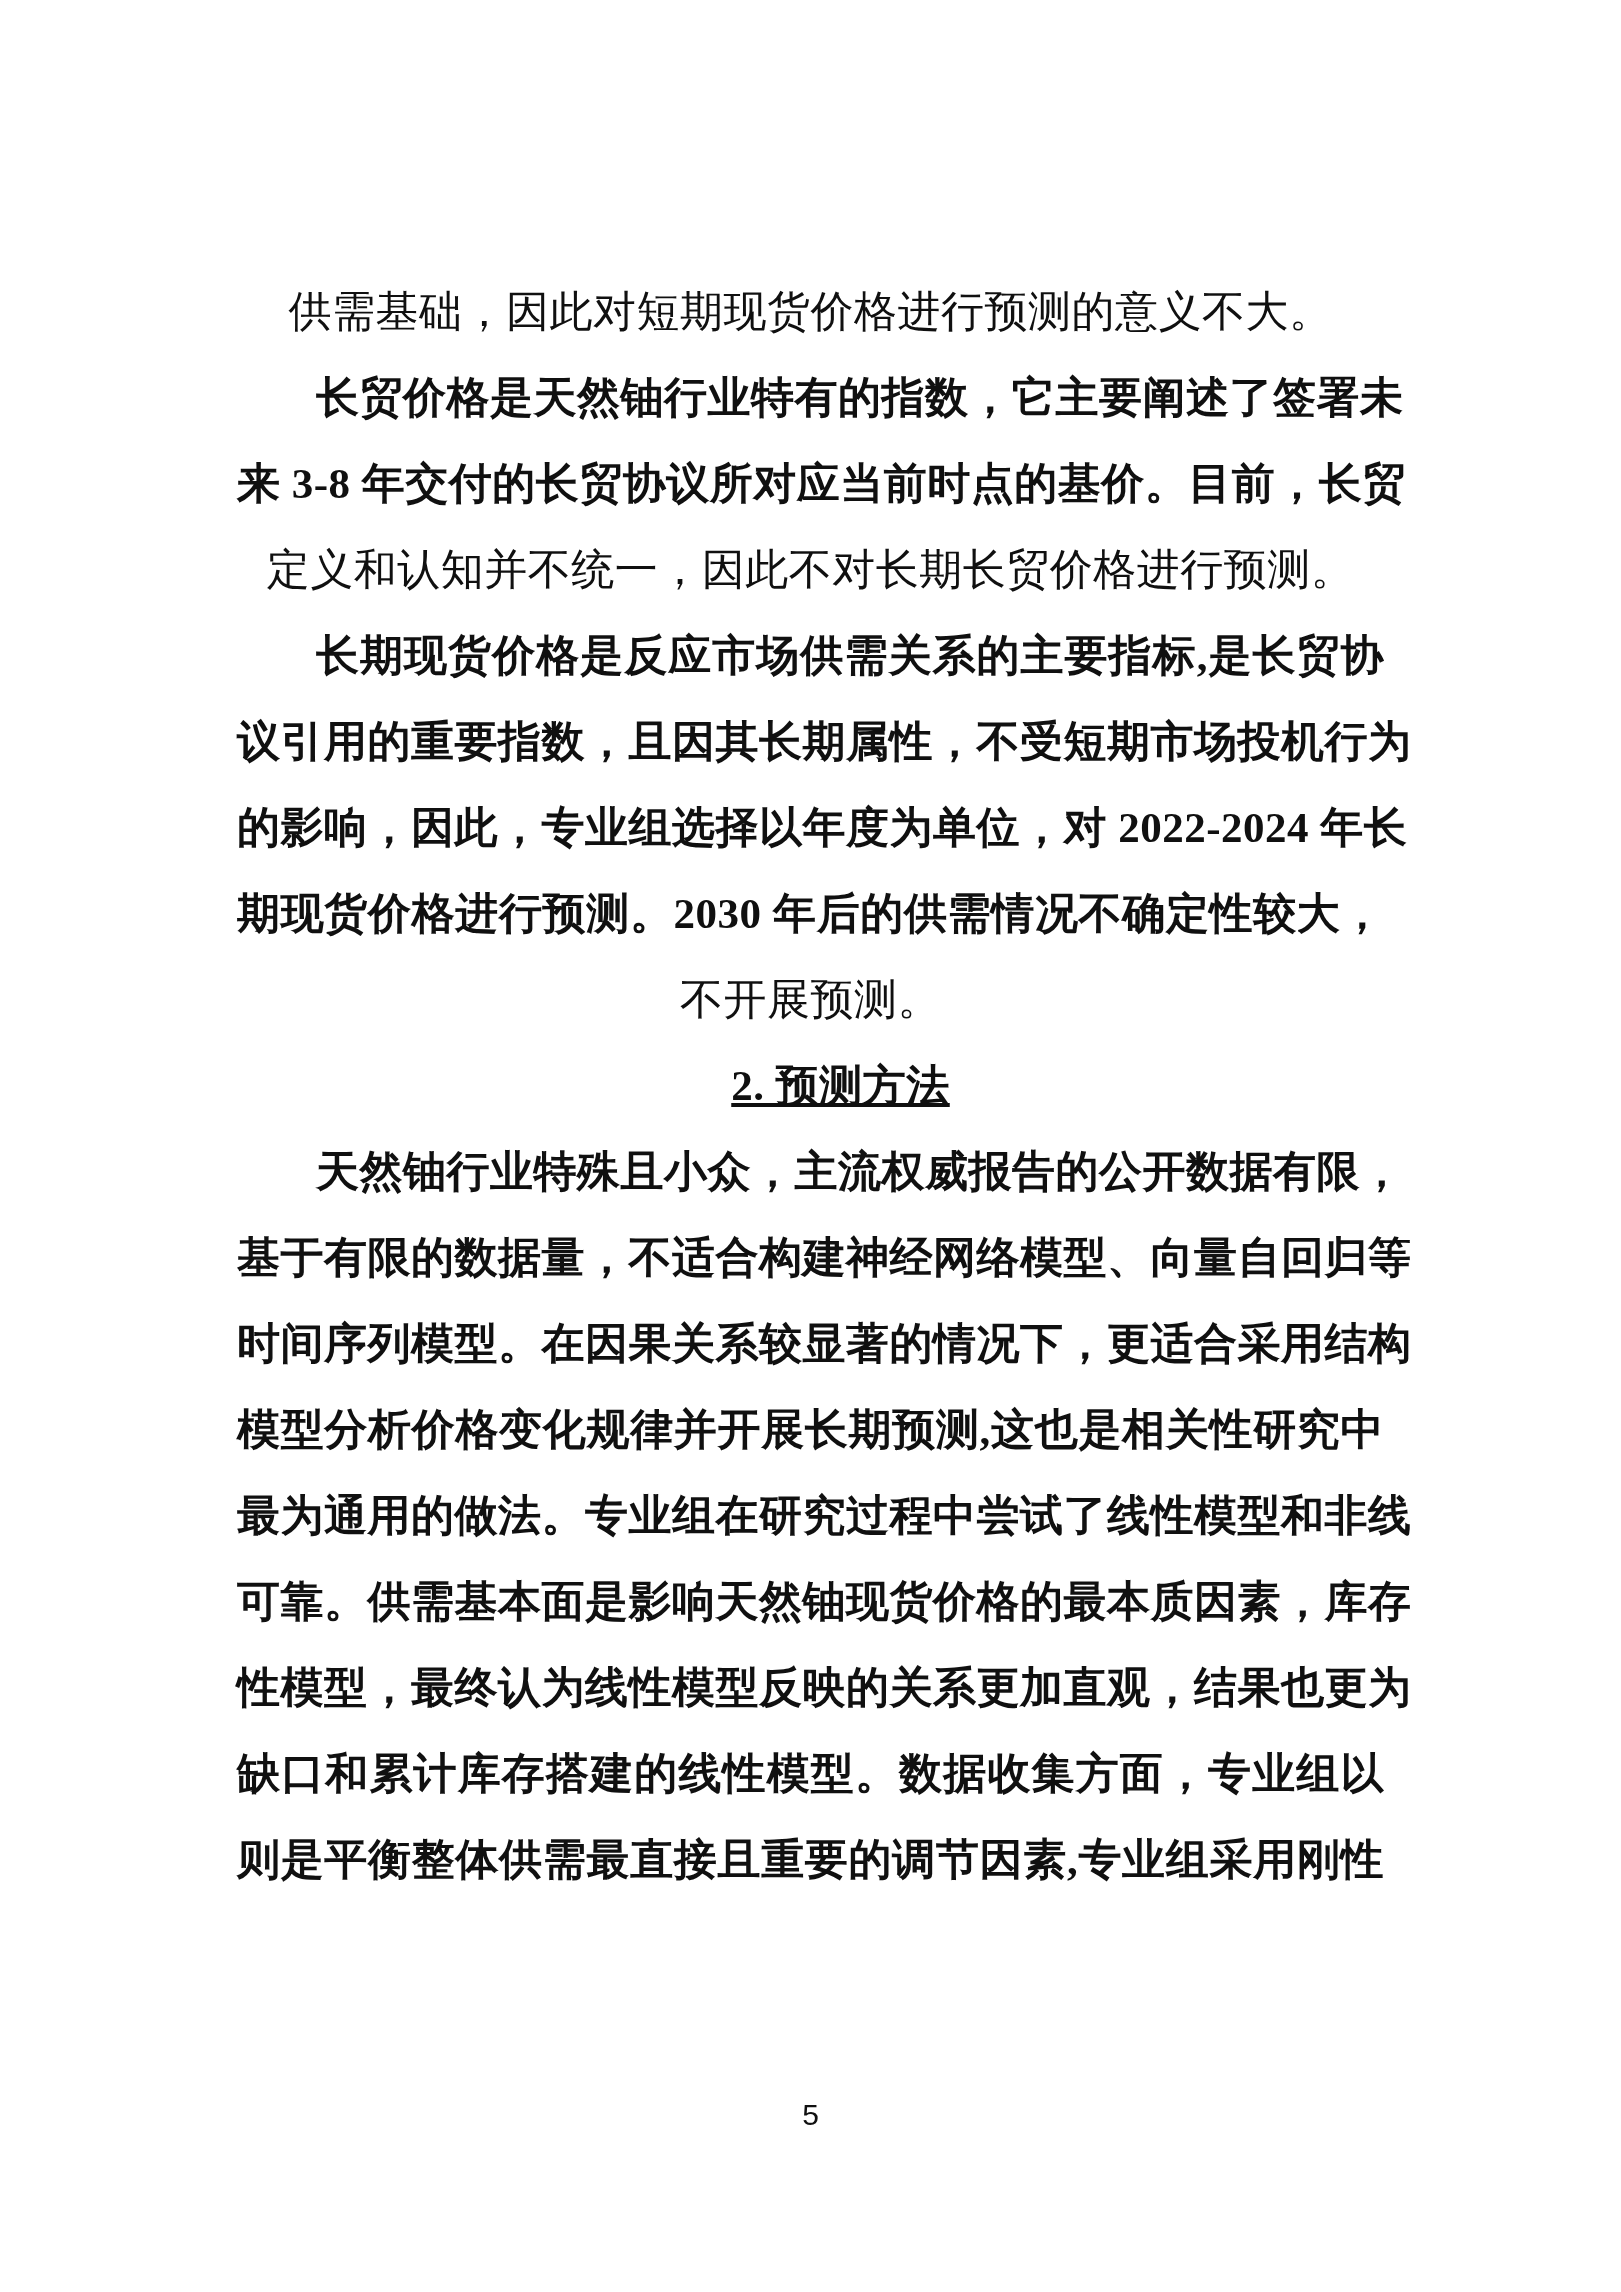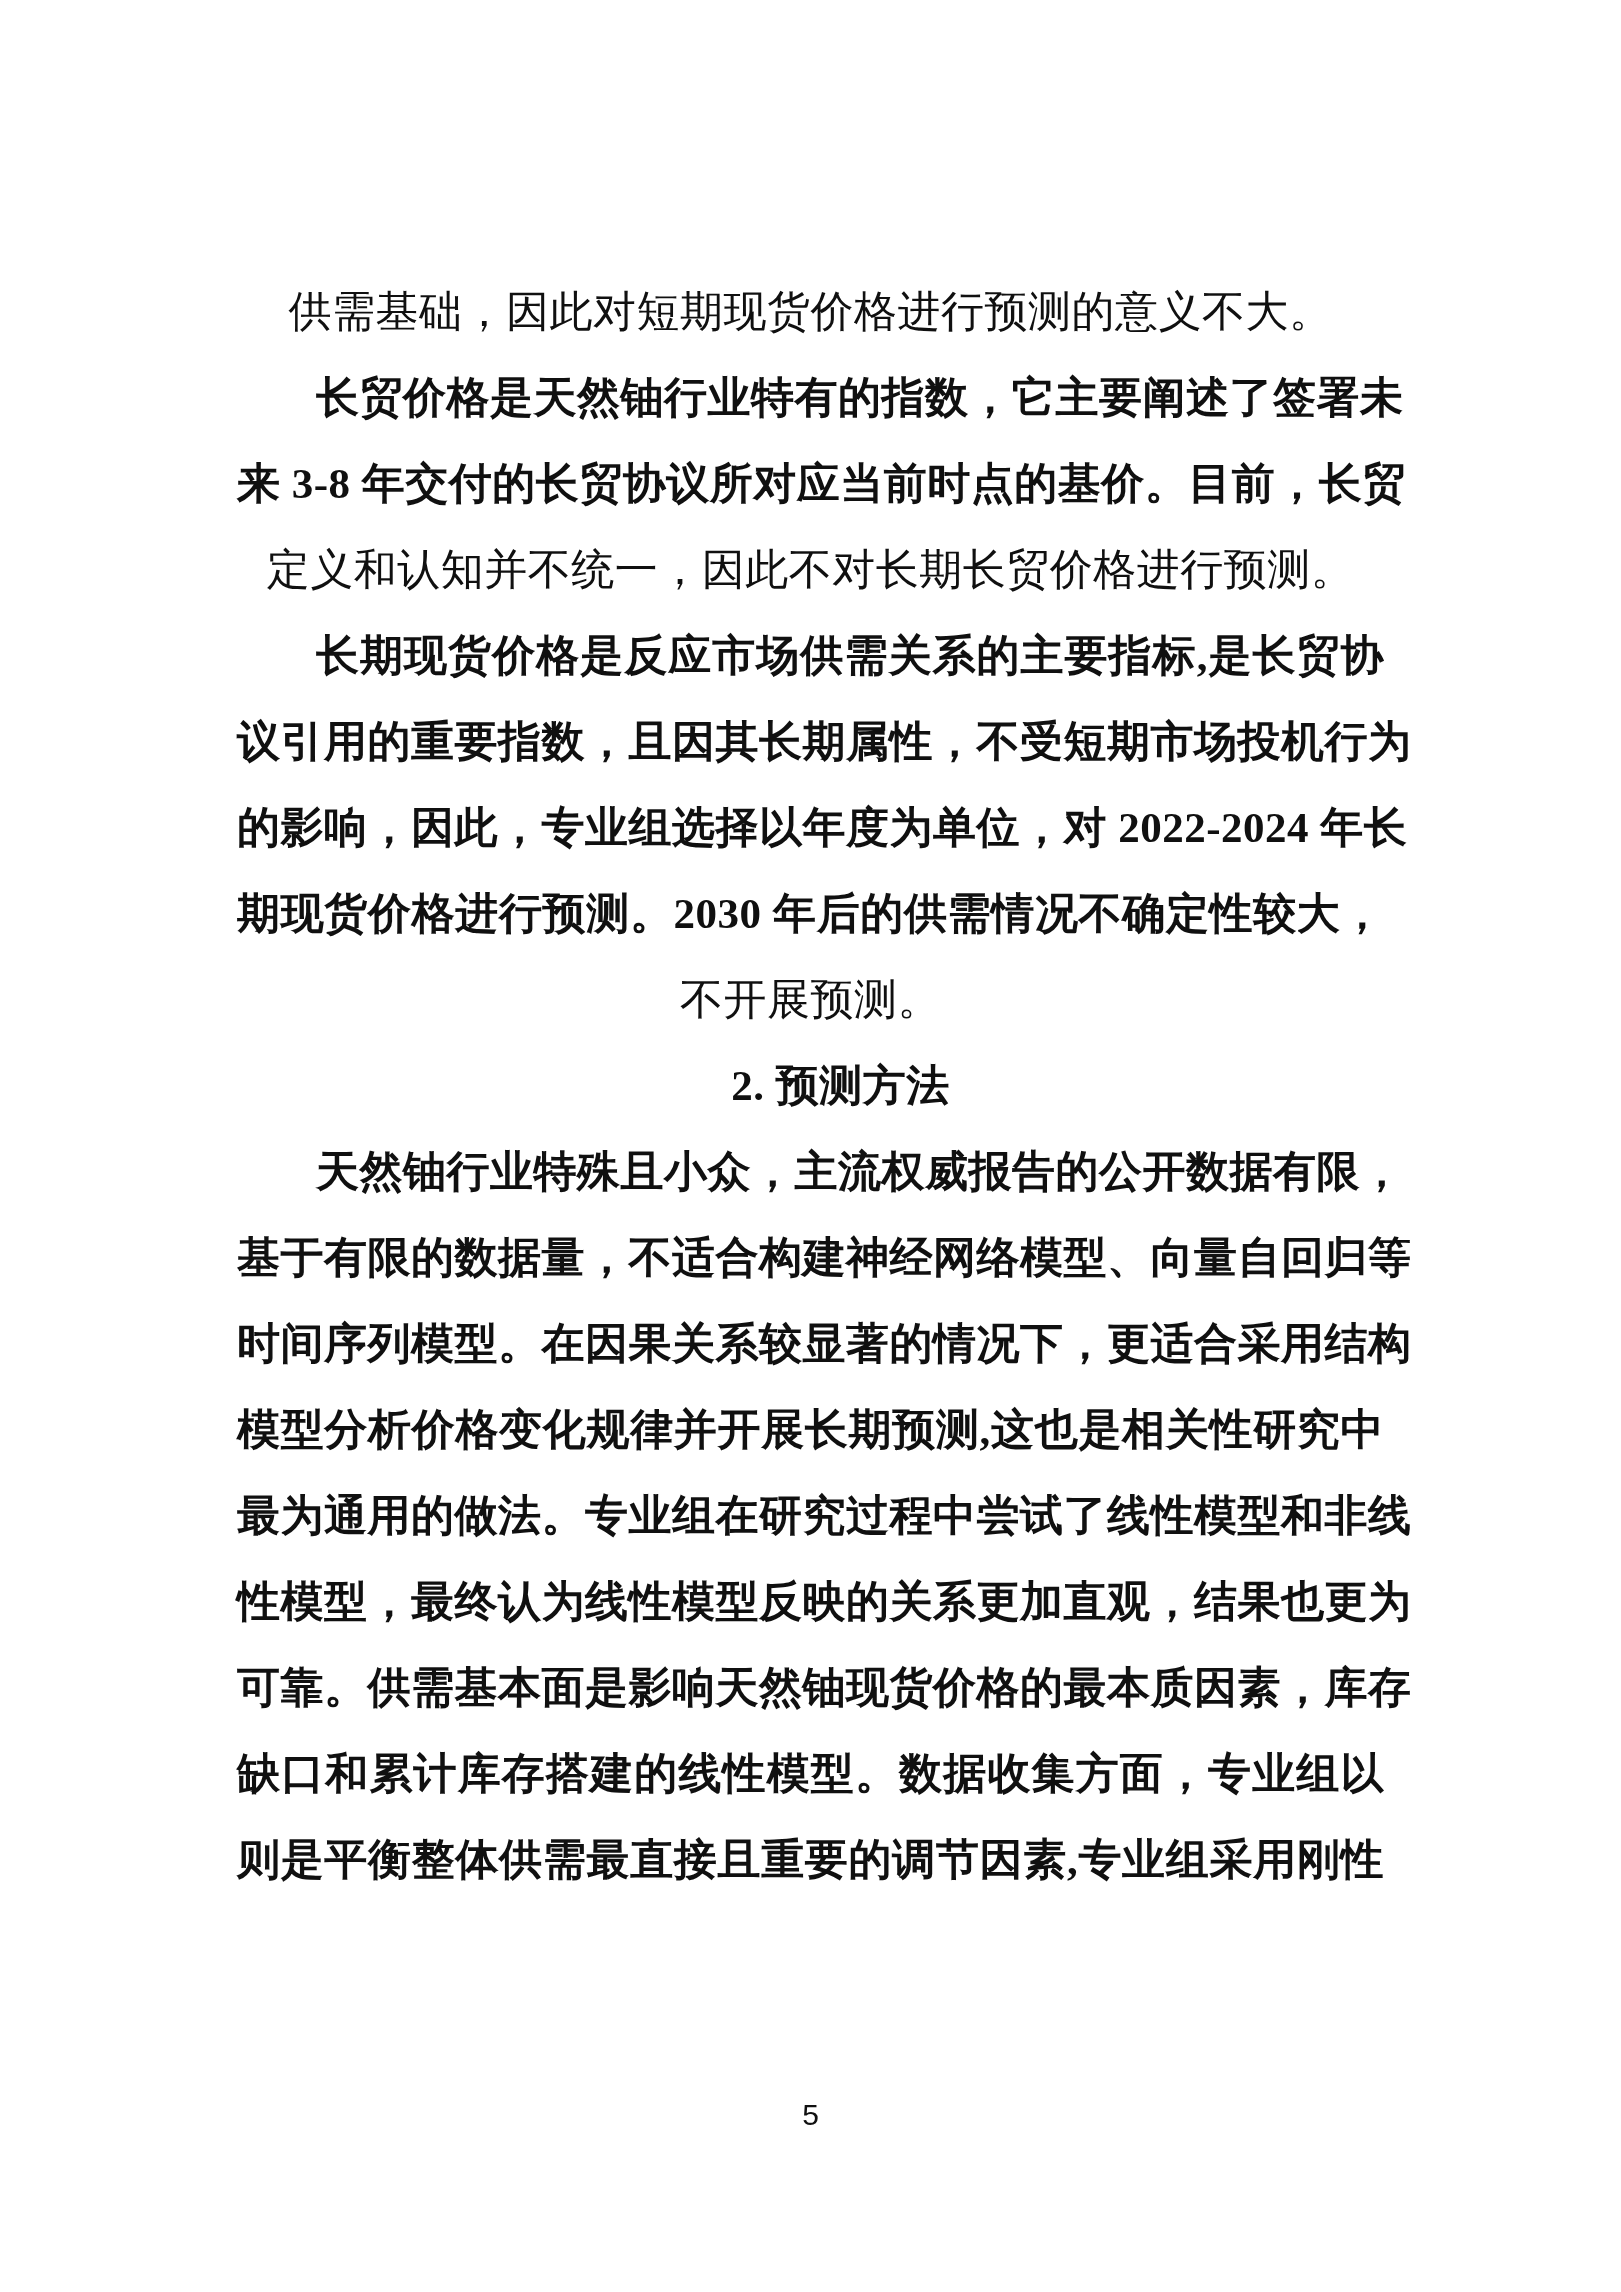--- a/index.html
+++ b/index.html
@@ -37,20 +37,21 @@
     text-align-last: justify;
     font-weight: bold;
   }
   
   .ind {
     padding-left: 79px;
   }
   .head {
     font-weight: bold;
     padding-left: 60px;
+    text-decoration: underline;
   }
   .pagenum {
     position: absolute;
     top: 2097px;
     left: 0;
     width: 100%;
     text-align: center;
     font-size: 30px;
     line-height: 35px;
     font-family: "Liberation Sans", "DejaVu Sans", sans-serif;
@@ -70,20 +71,20 @@
     <div class="ln just">议引用的重要指数，且因其长期属性，不受短期市场投机行为</div>
     <div class="ln just">的影响，因此，专业组选择以年度为单位，对 2022-2024 年长</div>
     <div class="ln just">期现货价格进行预测。2030 年后的供需情况不确定性较大，</div>
     <div class="ln">不开展预测。</div>
     <div class="ln head">2. 预测方法</div>
     <div class="ln just ind">天然铀行业特殊且小众，主流权威报告的公开数据有限，</div>
     <div class="ln just">基于有限的数据量，不适合构建神经网络模型、向量自回归等</div>
     <div class="ln just">时间序列模型。在因果关系较显著的情况下，更适合采用结构</div>
     <div class="ln just">模型分析价格变化规律并开展长期预测,这也是相关性研究中</div>
     <div class="ln just">最为通用的做法。专业组在研究过程中尝试了线性模型和非线</div>
+    <div class="ln just">可靠。供需基本面是影响天然铀现货价格的最本质因素，库存</div>
     <div class="ln just">性模型，最终认为线性模型反映的关系更加直观，结果也更为</div>
-    <div class="ln just">可靠。供需基本面是影响天然铀现货价格的最本质因素，库存</div>
     <div class="ln just">缺口和累计库存搭建的线性模型。数据收集方面，专业组以</div>
     <div class="ln just">则是平衡整体供需最直接且重要的调节因素,专业组采用刚性</div>
   </div>
   <div class="pagenum">5</div>
 </div>
 
 
 </body></html>

